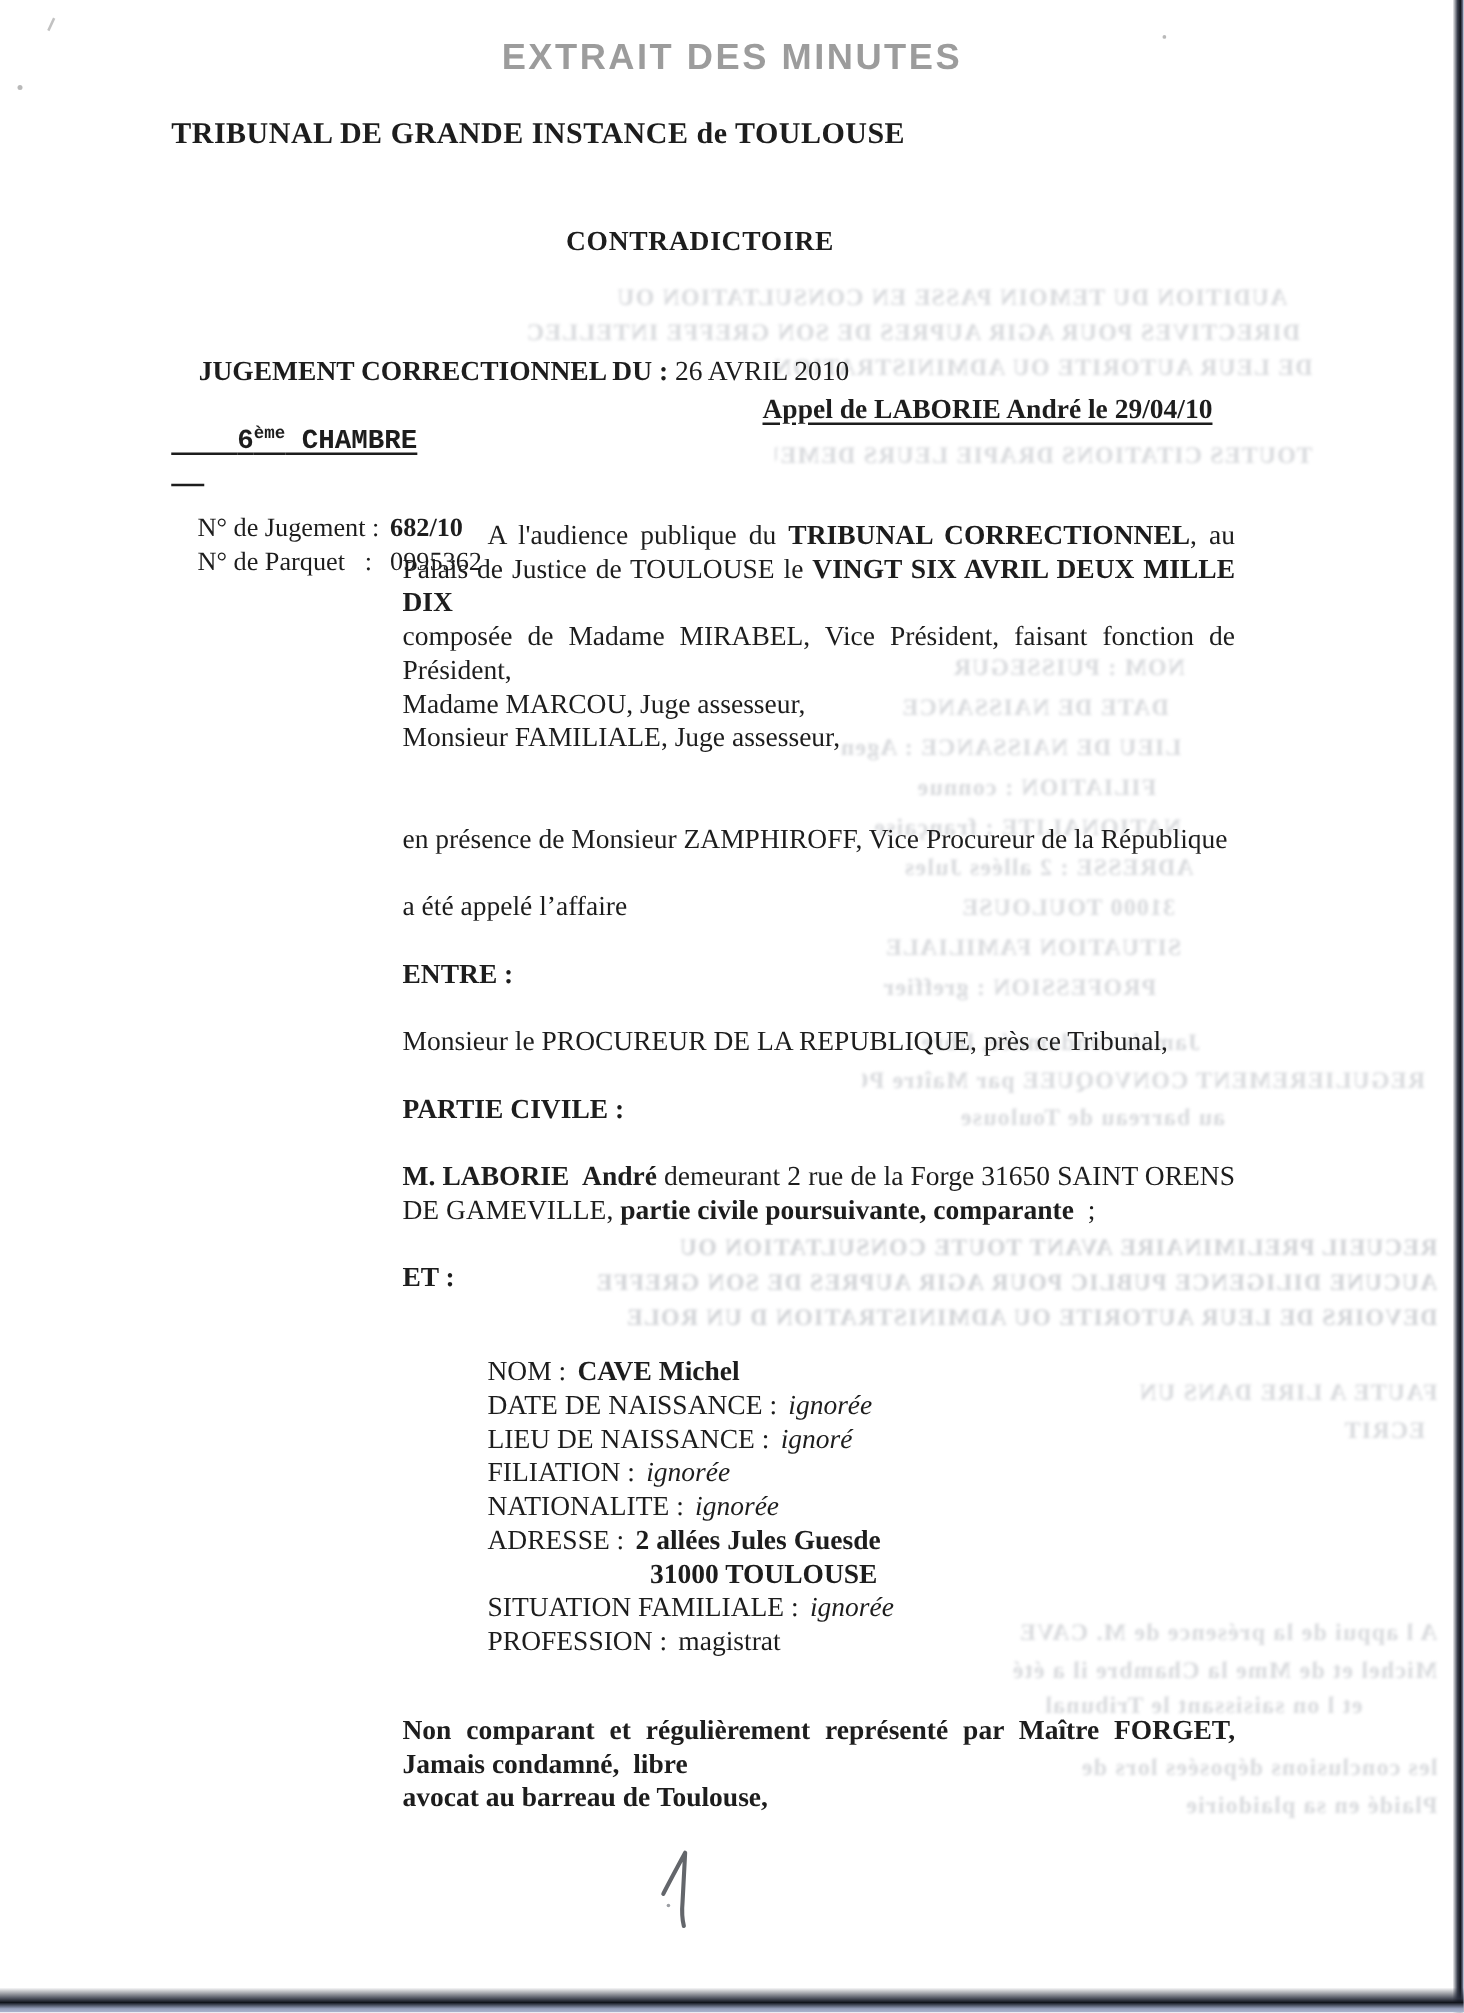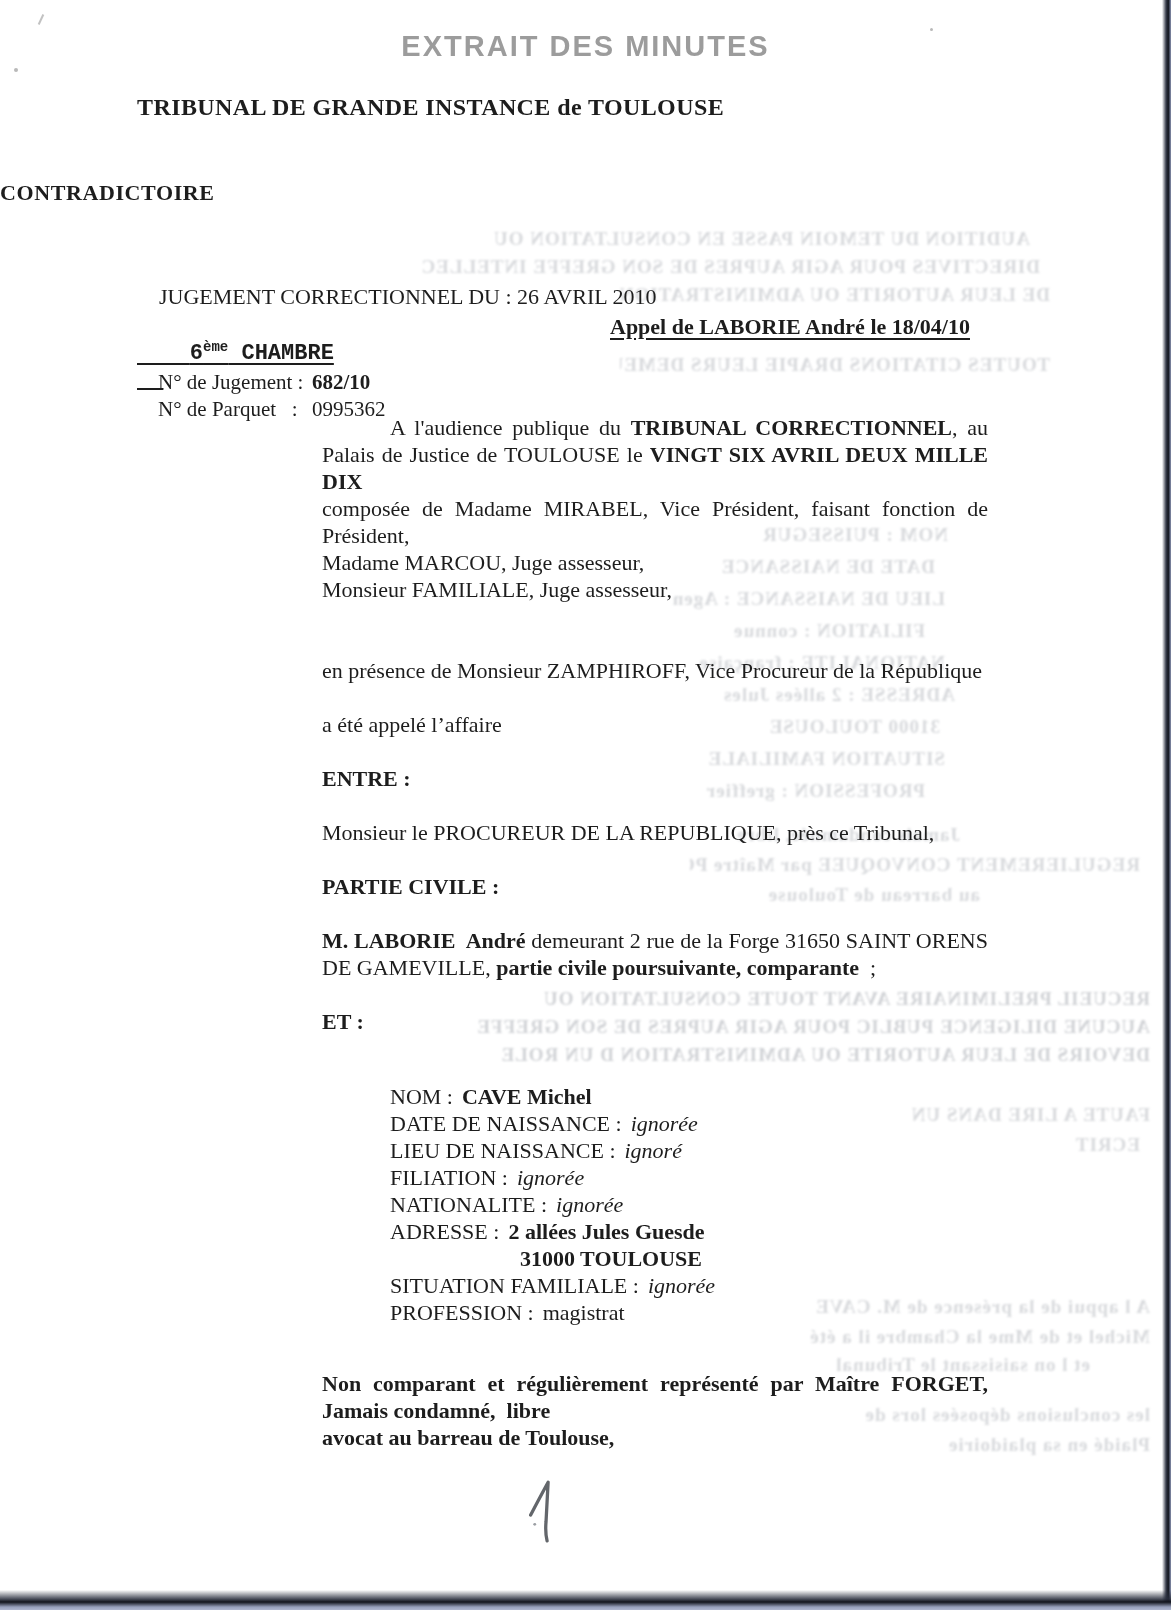--- a/index.html
+++ b/index.html
@@ -11,30 +11,30 @@
   
   .edge-right{position:absolute;top:0;right:0;width:9px;height:100%;
     background:linear-gradient(to right, rgba(120,130,160,0) 0%, #3a3f4d 45%, #10131b 70%, #8c96b4 100%);}
   .edge-bottom{position:absolute;left:0;bottom:0;width:100%;height:20px;
     background:linear-gradient(to bottom, rgba(0,0,0,0) 0%, rgba(40,45,60,.85) 45%, #11141c 60%, #97a0bc 85%, #aeb6cf 100%);}
   
   .stamp{position:absolute;top:30px;left:0;width:100%;text-align:center;
     font-family:"Liberation Sans", sans-serif;font-size:29px;font-weight:bold;
     letter-spacing:2px;color:#8f8f8f;opacity:.88;filter:blur(.4px);}
   .court-title{position:absolute;top:94px;left:137px;font-size:24px;font-weight:bold;letter-spacing:.4px;}
-  .mode{position:absolute;top:180px;left:0;width:1120px;text-align:left;font-size:22px;font-weight:bold;letter-spacing:.6px;}
+  .mode{position:absolute;top:180px;left:0;width:1120px;text-align:center;font-size:22px;font-weight:bold;letter-spacing:.6px;}
   .judgment-line{position:absolute;top:258px;left:137px;font-size:22px;white-space:pre-wrap;}
-  .judgment-line .jlabel{font-weight:normal;}
+  .judgment-line .jlabel{font-weight:bold;}
   .chamber{position:absolute;top:314px;left:137px;font-size:22px;font-weight:bold;
     text-decoration:underline;text-decoration-thickness:2px;text-underline-offset:4px;white-space:pre-wrap;font-family:Liberation Mono, monospace;}
   .chamber sup{font-size:14px;}
   .appeal{position:absolute;top:314px;left:610px;font-size:22px;font-weight:bold;
     text-decoration:underline;text-decoration-thickness:2px;text-underline-offset:4px;}
   .numline{position:absolute;left:137px;font-size:21px;white-space:pre-wrap;}
-  .numline .nlabel{display:inline-block;width:146px;}
+  .numline .nlabel{display:inline-block;width:146px;margin-top:40px;}
   .numline .nval{margin-left:8px;}
   .bold{font-weight:bold;}
   
   .body-col{position:absolute;left:322px;top:414px;width:666px;}
   .line{font-size:22px;line-height:27px;white-space:pre-wrap;}
   .jl{text-align:justify;text-align-last:justify;}
   .indent{text-indent:68px;}
   .gap27{height:27px;}.gap48{height:48px;}.gap44{height:44px;}
   
   .id-block{margin-left:68px;}
@@ -88,21 +88,21 @@
   <div class="court-title">TRIBUNAL DE GRANDE INSTANCE de TOULOUSE</div>
   <div class="mode">CONTRADICTOIRE</div>
 
   <div class="judgment-line">
     <span class="jlabel">JUGEMENT CORRECTIONNEL DU :</span><span> 26 AVRIL 2010</span>
   </div>
 
   <div class="chamber">
     <span>6</span><sup>ème</sup><span> CHAMBRE</span>
   </div>
-  <div class="appeal">Appel de LABORIE André le 18/04/10</div>
+  <div class="appeal">Appel de LABORIE André le 29/04/10</div>
 
   <div class="numline" style="top:345px;">
     <span class="nlabel">N° de Jugement :</span><span class="nval bold">682/10</span>
   </div>
   <div class="numline" style="top:372px;">
     <span class="nlabel">N° de Parquet   :</span><span class="nval">0995362</span>
   </div>
 
   <div class="body-col">
     <div class="line jl indent"><span>A l'audience publique du </span><b>TRIBUNAL CORRECTIONNEL</b><span>, au</span></div>

